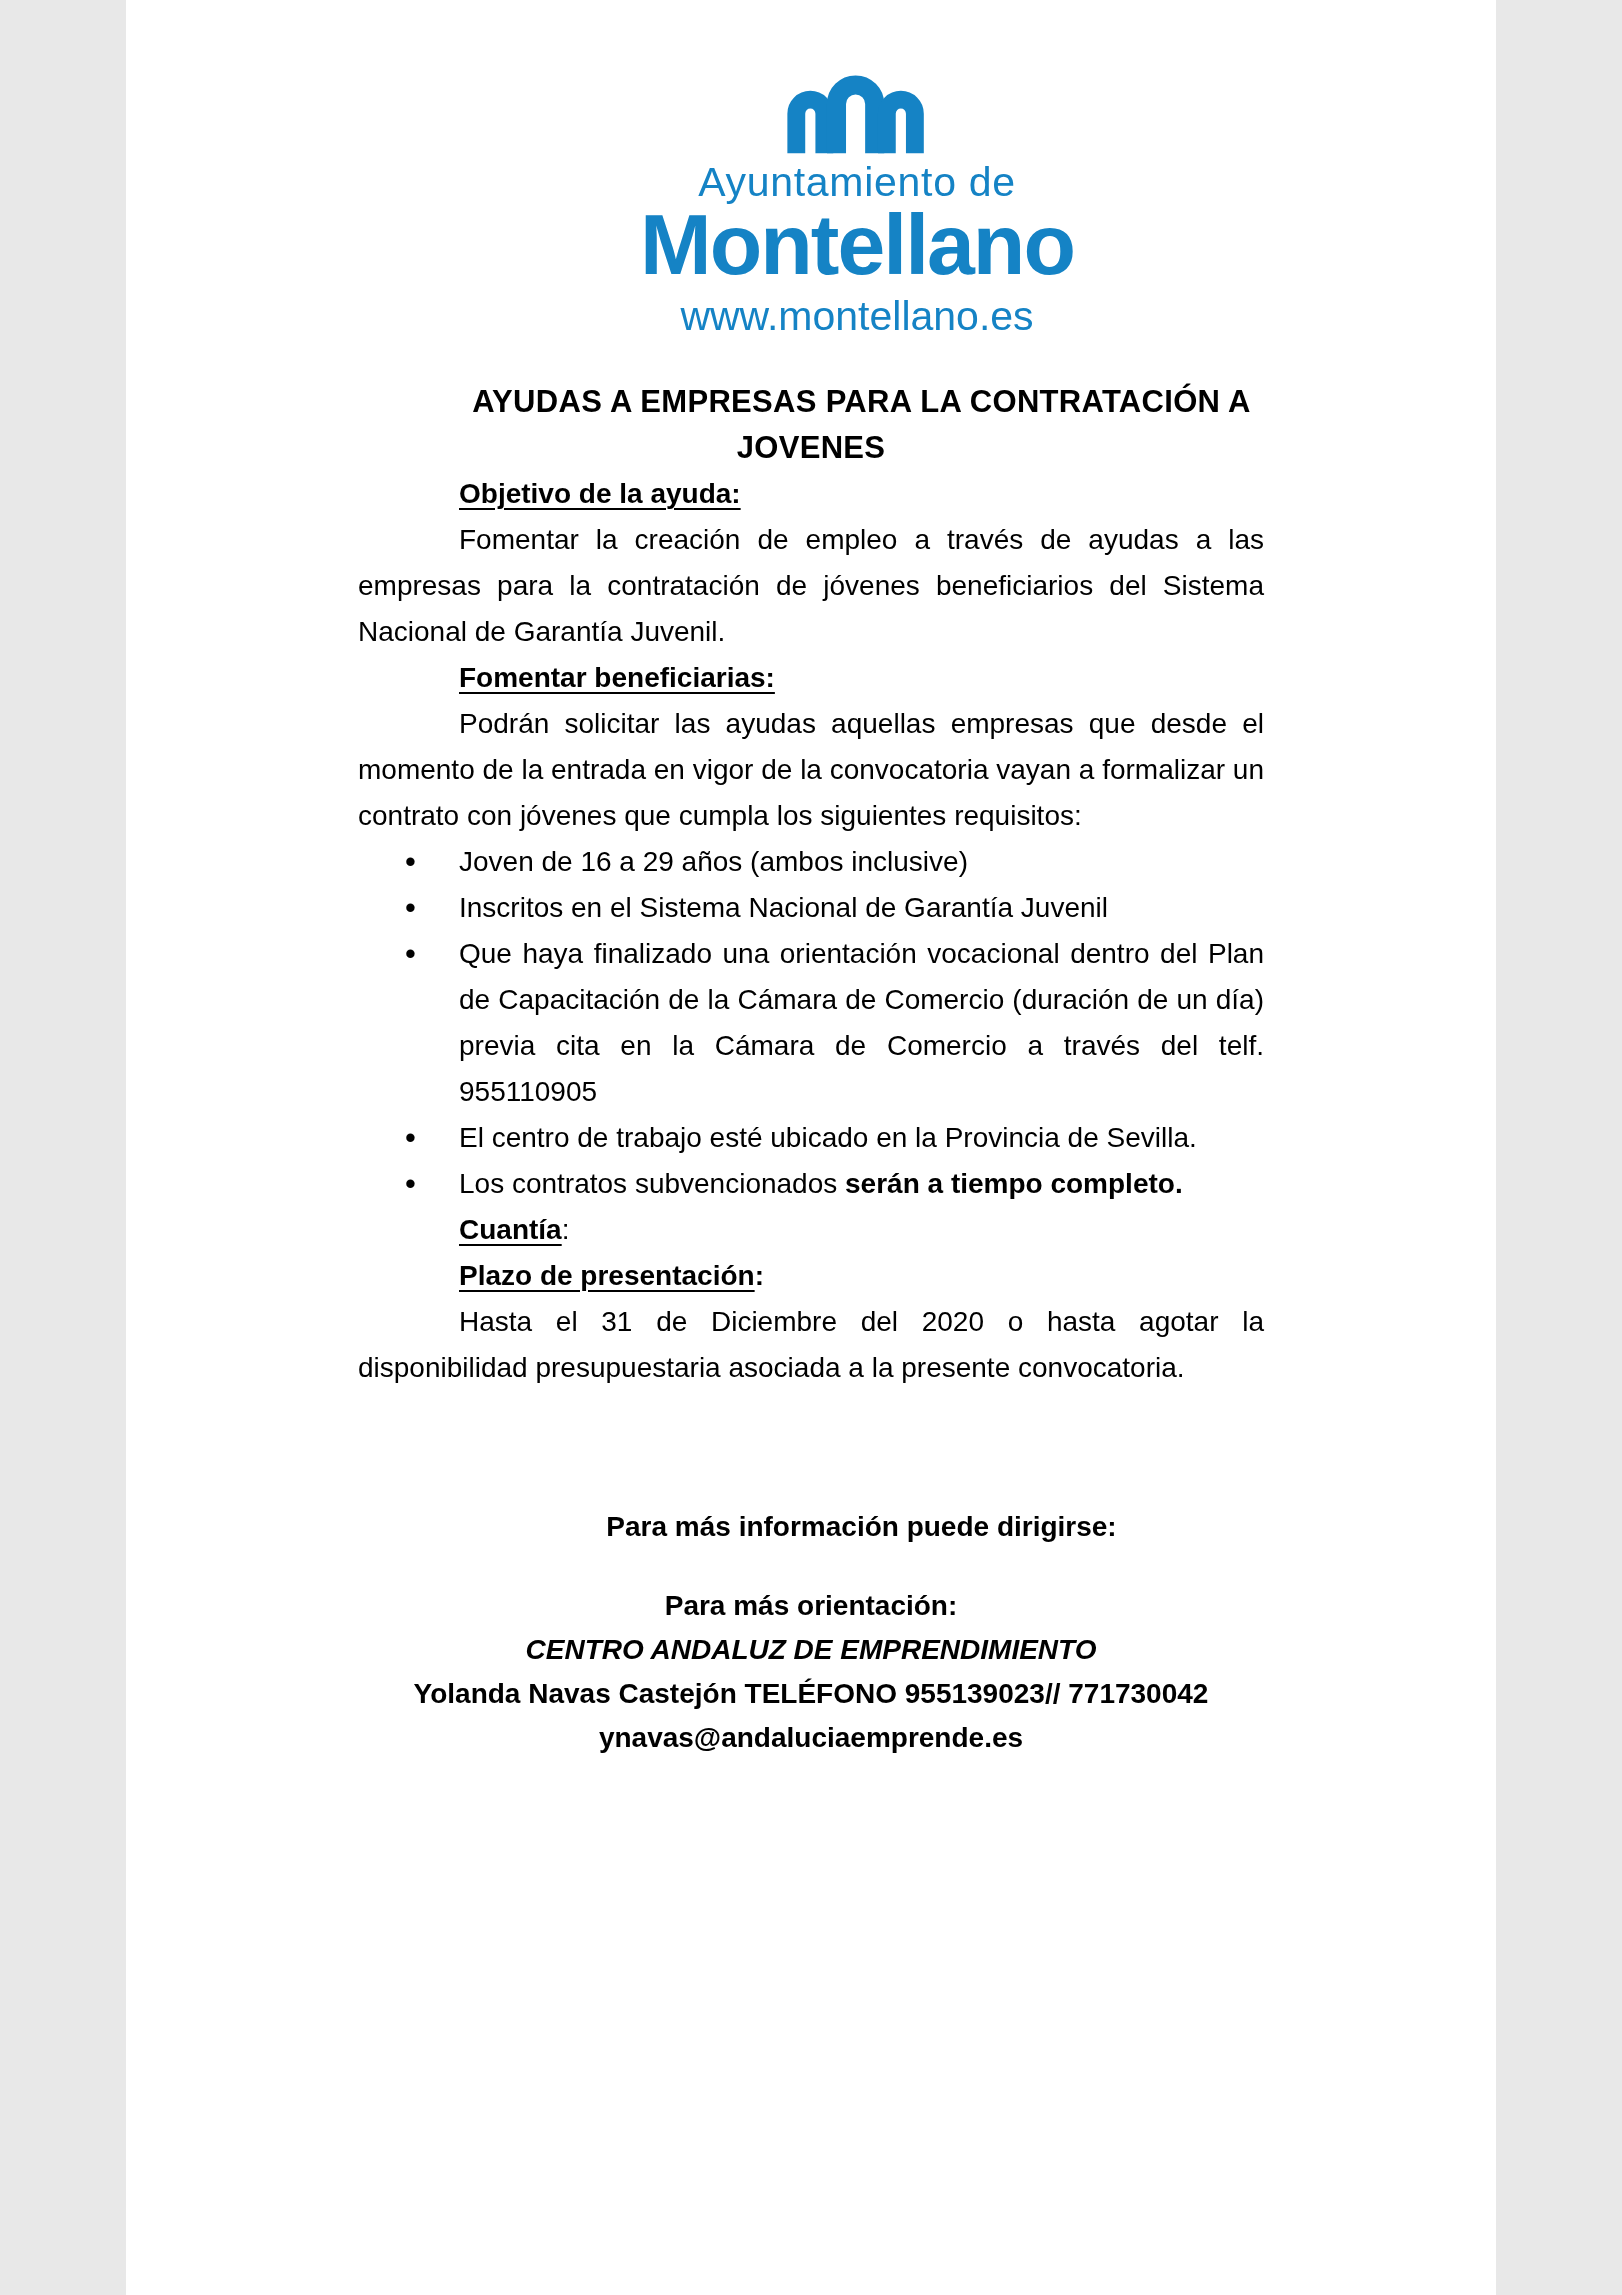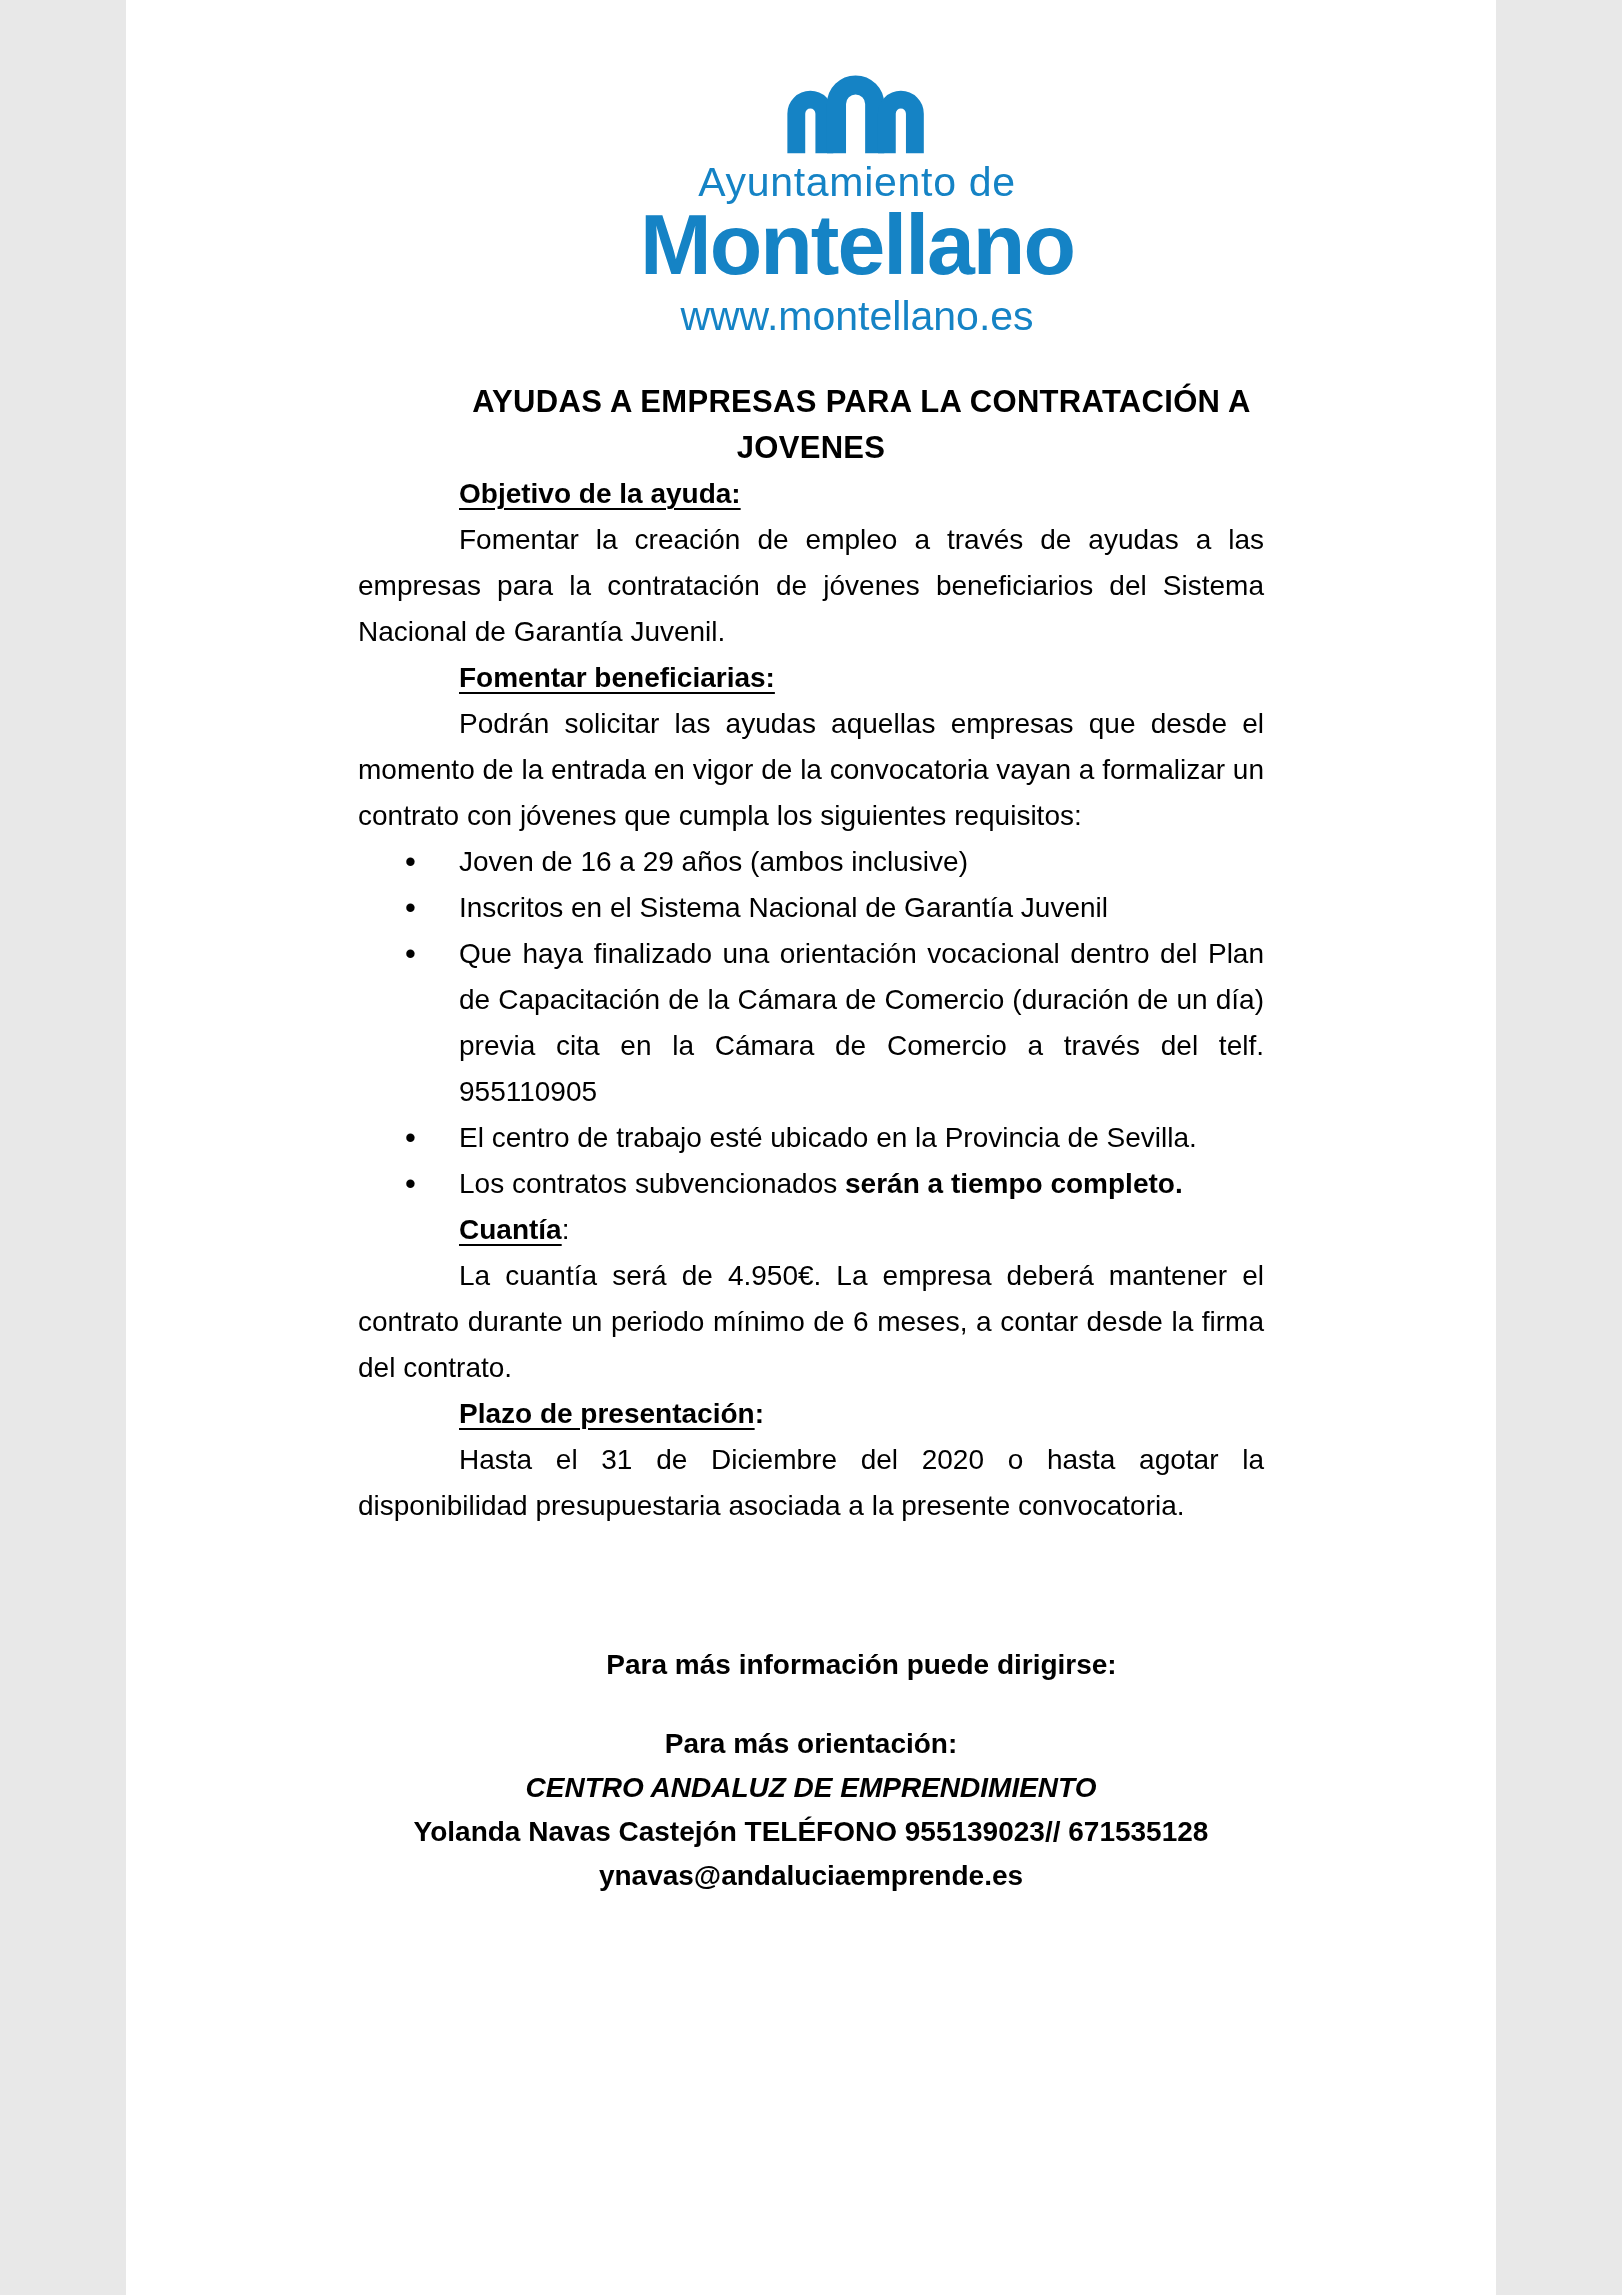--- a/index.html
+++ b/index.html
@@ -158,29 +158,28 @@
       </li>
       <li>
         <span>El centro de trabajo esté ubicado en la Provincia de Sevilla.</span>
       </li>
       <li>
         <span>Los contratos subvencionados </span><strong>serán a tiempo completo.</strong>
       </li>
     </ul>
 
     <h2 class="h mt-cuantia"><span class="u">Cuantía</span><span style="font-weight:normal;">:</span></h2>
-    <p>La cuantía será de 4.950€. La empresa deberá mantener el contrato durante un periodo mínimo de 6 meses, a contar desde la firma del contrato.</p>
 
     <h2 class="h mt-plazo"><span class="u">Plazo de presentación</span><span>:</span></h2>
     <p class="mt-plazo-body">Hasta el 31 de Diciembre del 2020 o hasta agotar la disponibilidad presupuestaria asociada a la presente convocatoria.</p>
 
     <p class="intro">Para más información puede dirigirse:</p>
 
     <div class="contact">
       <p>Para más orientación:</p>
       <p class="italic">CENTRO ANDALUZ DE EMPRENDIMIENTO</p>
-      <p>Yolanda Navas Castejón TELÉFONO 955139023// 671535128</p>
+      <p>Yolanda Navas Castejón TELÉFONO 955139023// 771730042</p>
       <p>ynavas@andaluciaemprende.es</p>
     </div>
 
   </main>
 </div>
 
 
 </body></html>

